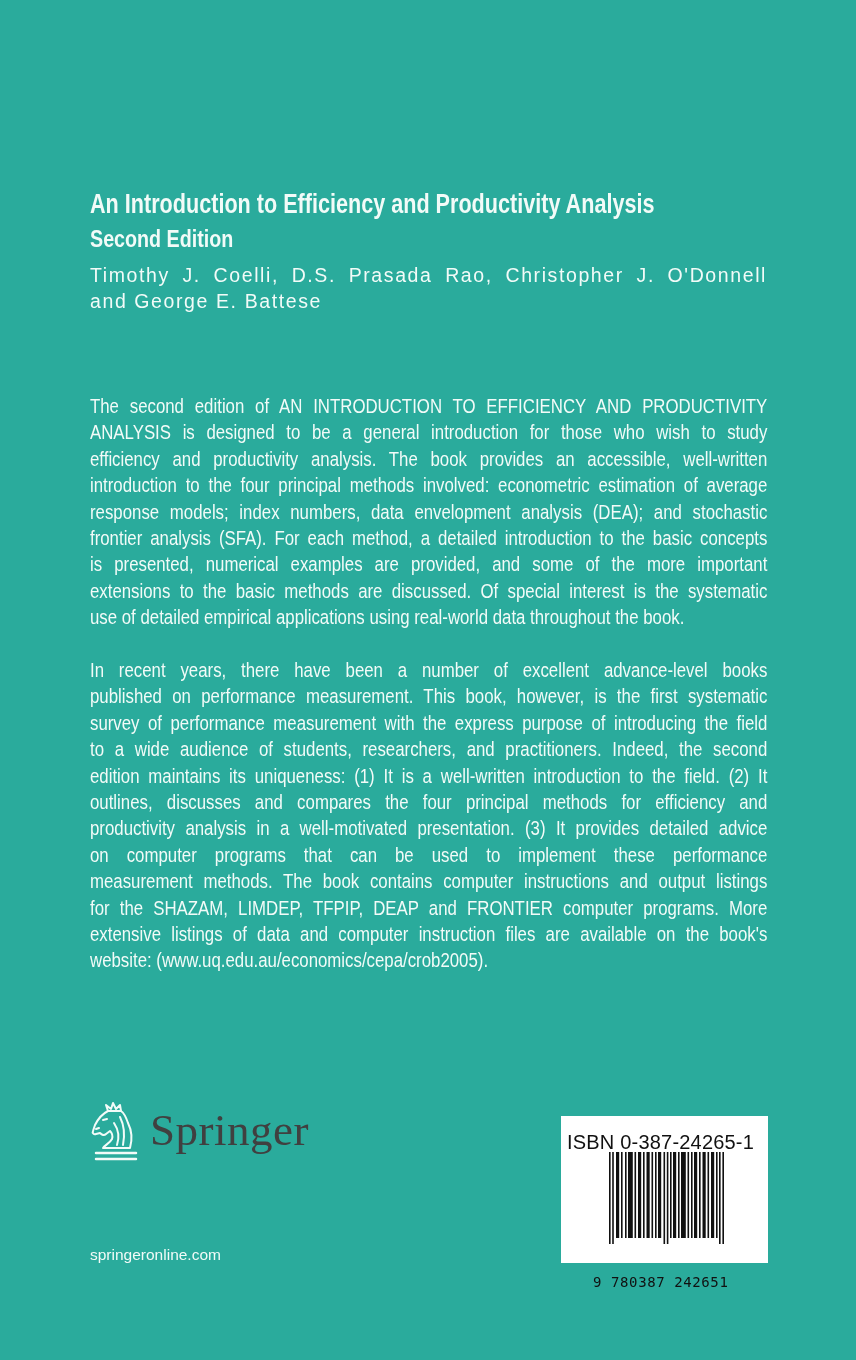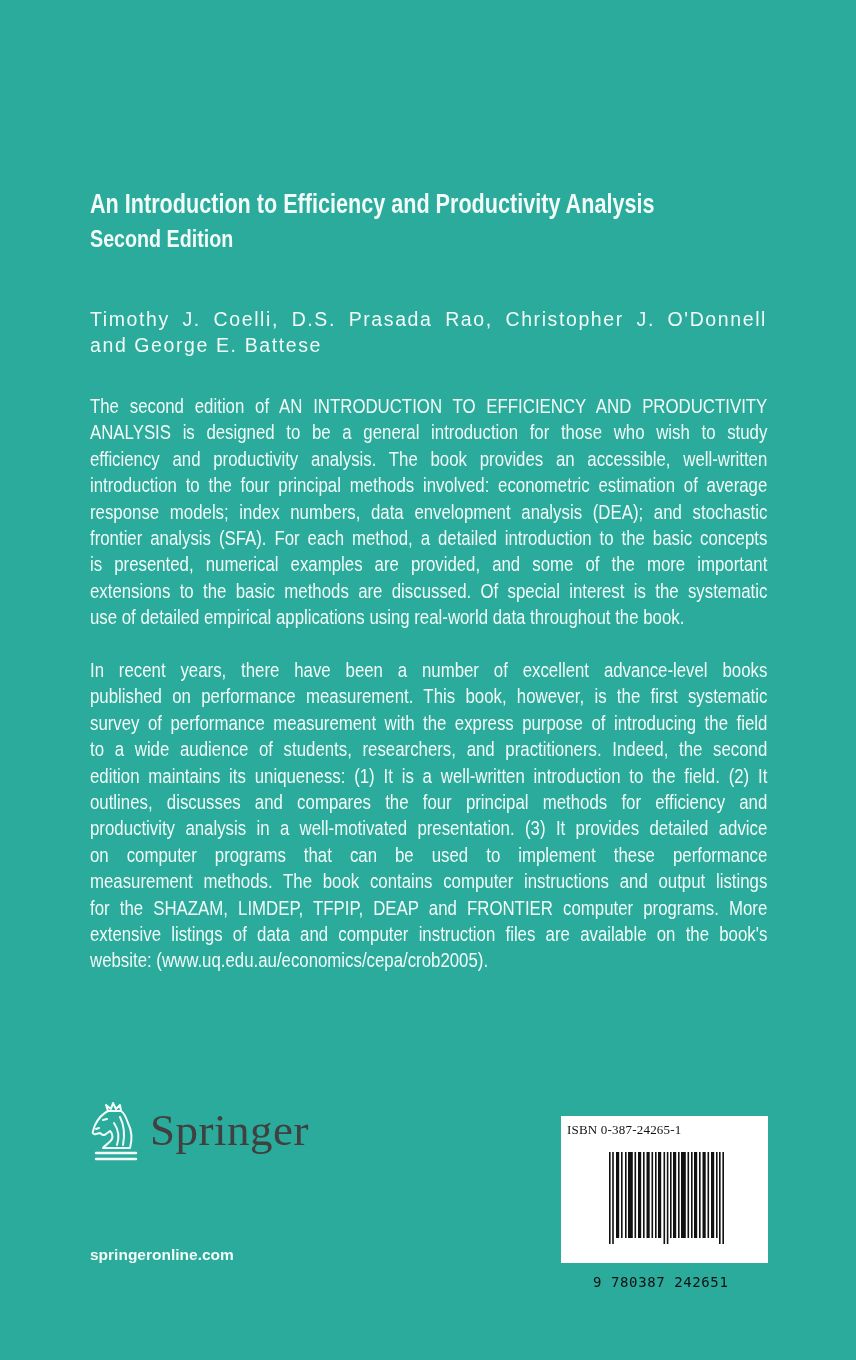--- a/index.html
+++ b/index.html
@@ -24,51 +24,51 @@
       white-space: nowrap;
       transform: scaleX(0.82); transform-origin: 0 0;
     }
     .authors {
       left: 90px; top: 262px; width: 677px;
       font-size: 19.5px; line-height: 26px;
       letter-spacing: 1.6px;
       text-align: justify; text-align-last: left;
     }
     .authors span { display:block; }
-    .authors .l1 { text-align: justify; text-align-last: justify; margin-top: 44px; }
+    .authors .l1 { text-align: justify; text-align-last: justify; }
 
     .body-wrap {
       left: 90px; width: 826px;
       transform: scaleX(0.82); transform-origin: 0 0;
       font-size: 20.5px; line-height: 26.4px;
     }
     .body-wrap .ln { display: block; text-align: justify; text-align-last: justify; white-space: nowrap; height: 26.4px; }
     .body-wrap .ln.last { text-align-last: left; }
     .p1 { top: 393px; }
     .p2 { top: 657px; }
 
     .logo { left: 90px; top: 1100px; height: 64px; display: flex; align-items: center; }
     .logo svg { width: 52px; height: 62px; }
     .logo .word {
       font-family: "Liberation Serif", serif; font-size: 45px; color: #404040;
       margin-left: 8px; letter-spacing: 0.5px; position: relative; top: -2px;
     }
 
     .site {
       left: 90px; top: 1246px;
-      font-weight: bold; font-size: 15.5px; color: #f2fbf8; text-align: right;
+      font-weight: normal; font-size: 15.5px; color: #f2fbf8; text-align: right;
     }
 
     .isbn-box {
       left: 561px; top: 1116px; width: 207px; height: 147px;
       background: #ffffff; color: #111;
     }
     .isbn-text {
-      position: absolute; left: 6px; top: 6px; width: 200px;
-      font-family: Liberation Serif, serif; font-size: 13px; letter-spacing: 0.2px;
+      position: absolute; left: 6px; top: 15px; width: 200px;
+      font-family: Liberation Sans, sans-serif; font-size: 20px; letter-spacing: 0.2px;
       white-space: nowrap;
     }
     .barcode { position: absolute; left: 48px; top: 36px; width: 115px; height: 92px; }
     .ean {
       position: absolute; left: 32px; top: 123px;
       font-family: "DejaVu Sans Mono", monospace; font-size: 14px; letter-spacing: 0.6px;
       white-space: nowrap; color: #111; margin-top: 35px;
     }
   </style>
 </head>

